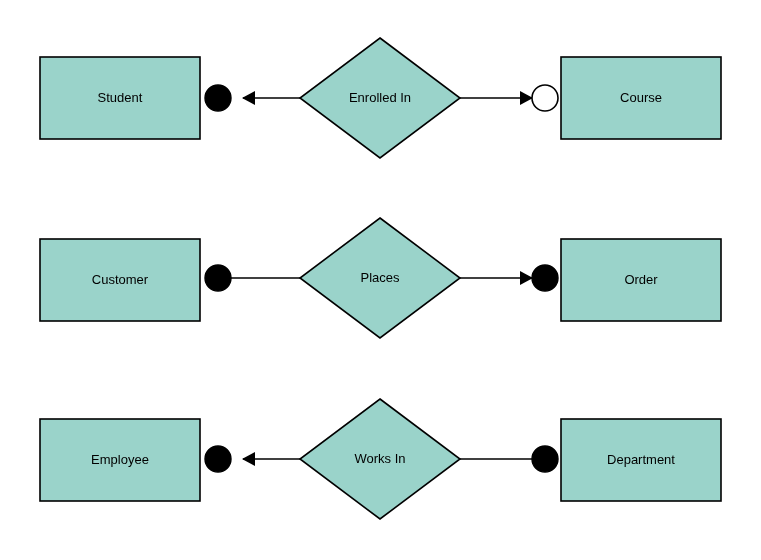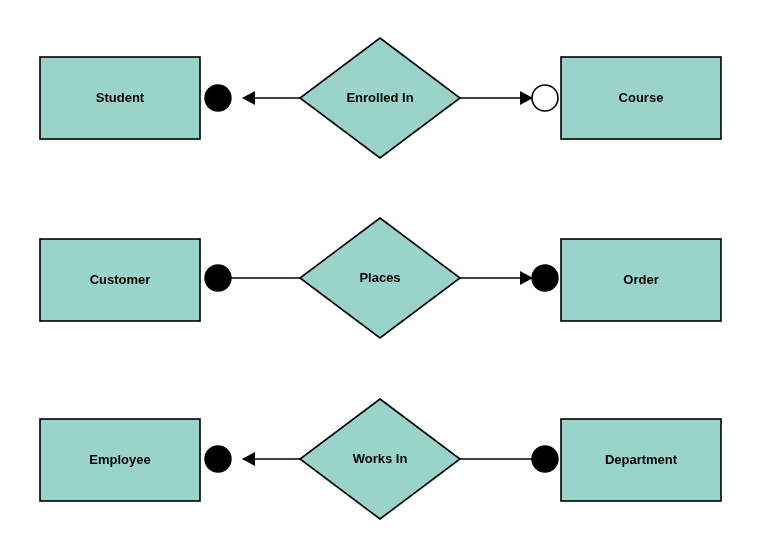--- a/index.html
+++ b/index.html
@@ -9,21 +9,20 @@
   }
   body {
     font-family: "Liberation Sans", sans-serif;
   }
   #er-canvas {
     position: relative;
     width: 761px;
     height: 560px;
     background: #ffffff;
     overflow: hidden;
-    font-weight: bold;
   }
   #er-svg {
     position: absolute;
     left: 0;
     top: 0;
     width: 761px;
     height: 560px;
   }
   .entity-rect {
     stroke: #000000;

